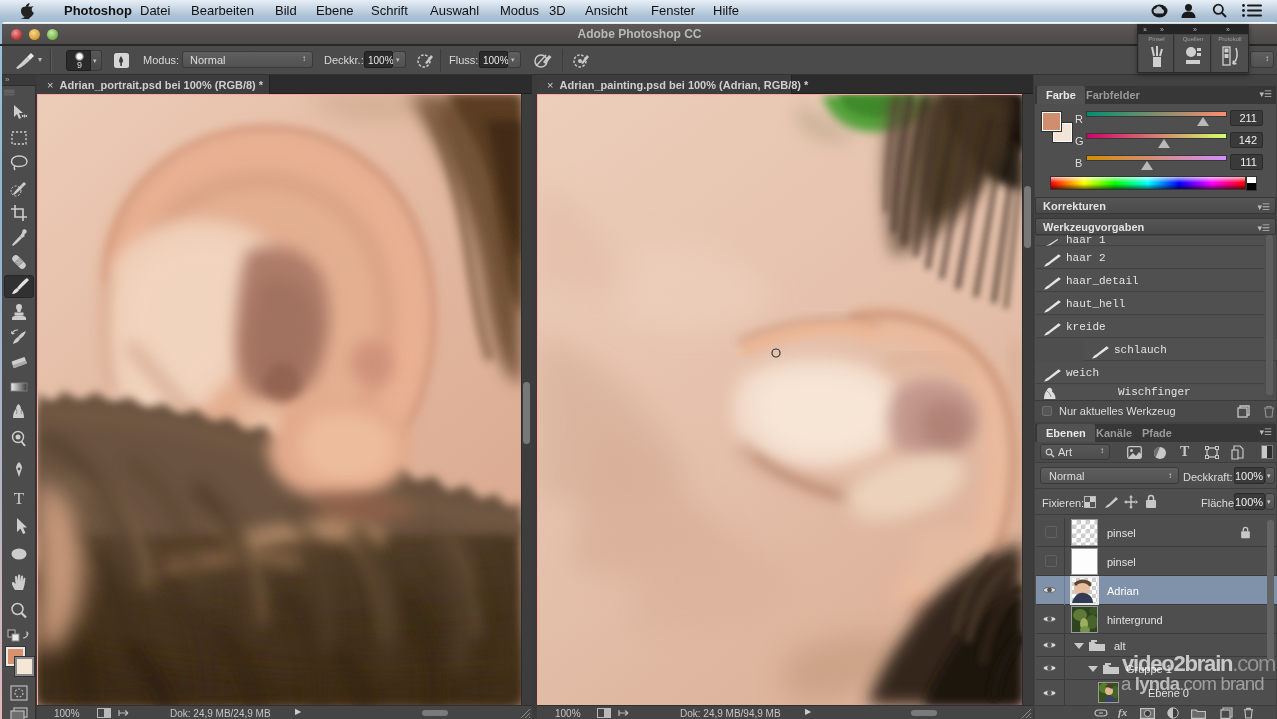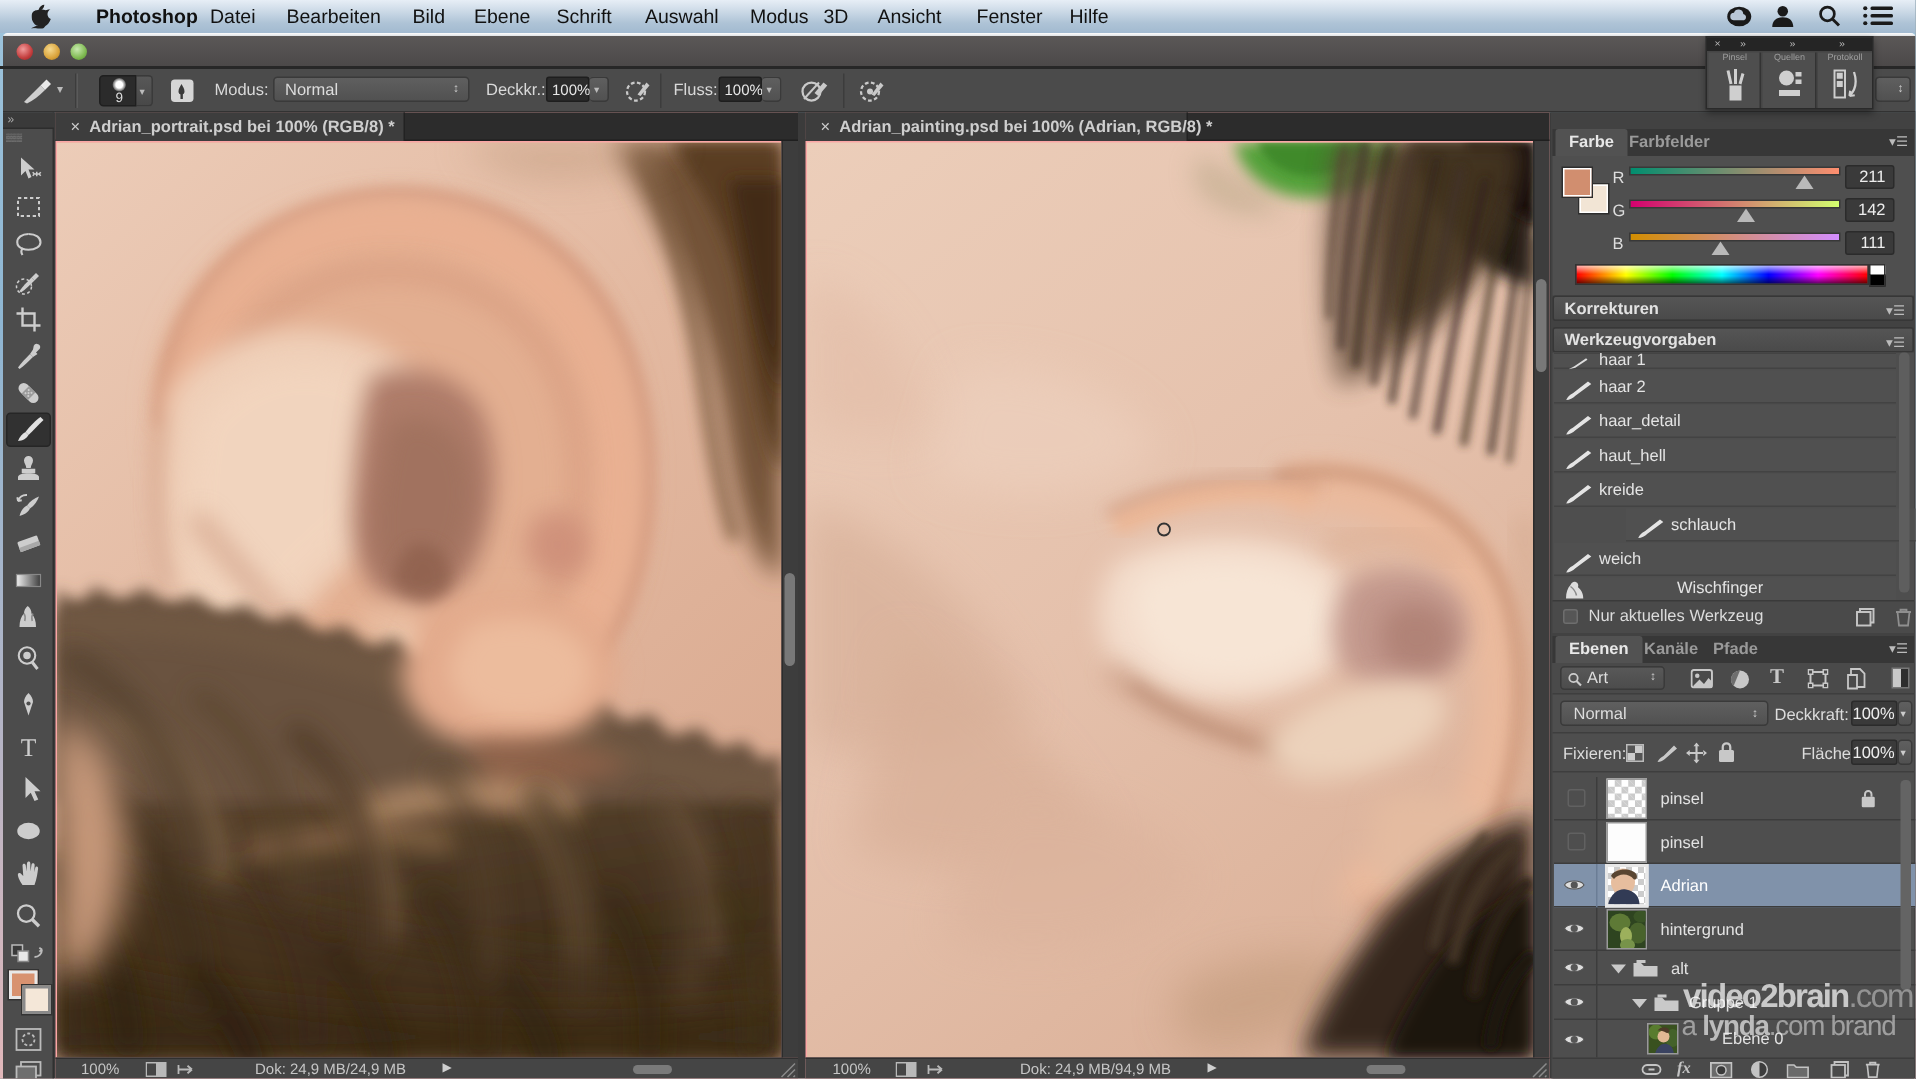--- a/index.html
+++ b/index.html
@@ -83,20 +83,21 @@
         <circle cx="1.5" cy="6.5" r="1.4"></circle>
         <rect x="5" y="5.4" width="15" height="2.2" rx="1"></rect>
         <circle cx="1.5" cy="11.5" r="1.4"></circle>
         <rect x="5" y="10.4" width="15" height="2.2" rx="1"></rect>
       </g>
     </svg>
 </div>
 
 <div id="winlight" class="abs"></div>
 <div id="titlebar" class="abs">
+  <div class="t">Adobe Photoshop CC</div>
   <div class="light" style="left:9px;background:radial-gradient(circle at 40% 35%,#f09a9a,#c33d3d 60%,#8e1f1f);"></div>
   <div class="light" style="left:27px;background:radial-gradient(circle at 40% 35%,#f5d98e,#d9a33b 60%,#a87717);"></div>
   <div class="light" style="left:45px;background:radial-gradient(circle at 40% 35%,#c8eab0,#7fb951 60%,#4e8c2a);"></div>
 </div>
 <div id="tbdiv" class="abs"></div>
 
 <div class="abs" style="left:2px;top:75px;width:1275px;height:644px;background:#3b3b3b;"></div>
 
 <div id="optbar" class="abs" style="left:2px;width:1275px;">
 
@@ -574,21 +575,21 @@
     <div class="abs" style="left:106px;top:57px;width:0;height:0;border-left:6px solid transparent;border-right:6px solid transparent;border-bottom:9px solid #b9b9b9;"></div>
     <div class="valbox" style="left:195px;top:50px;width:33px;height:16px;padding:1px 5px 0 0;">111</div>
     <div class="abs" style="left:15px;top:72px;width:196px;height:14px;border:1px solid #333;background:linear-gradient(to bottom,rgba(255,255,255,.72),rgba(255,255,255,0) 48%,rgba(0,0,0,0) 58%,rgba(0,0,0,.6)),linear-gradient(to right,#f00,#ff0 17%,#0f0 33%,#0ff 50%,#00f 66%,#f0f 83%,#f00)"></div>
     <div class="abs" style="left:211px;top:72px;width:11px;height:8px;background:#fff;border:1px solid #333;border-bottom:none;"></div>
     <div class="abs" style="left:211px;top:79px;width:11px;height:8px;background:#000;border:1px solid #333;border-top:none;"></div>
   </div>
 
   <div class="hdr" style="top:122px;">Korrekturen<span class="pmenu" style="font-weight:normal;">▾☰</span></div>
 
   <div class="hdr" style="top:143px;">Werkzeugvorgaben<span class="pmenu" style="font-weight:normal;">▾☰</span></div>
-  <div class="pbody" style="top:160px;height:165px;background:#4e4e4e;">
+  <div class="pbody" style="top:160px;height:165px;background:#4e4e4e;font-family:Liberation Mono, monospace;">
     <div class="wrow" style="top:0;height:11px;border-top:1px solid #434343;">
       <svg class="abs" style="left:8px;top:2px;" width="16" height="9" viewBox="0 0 16 10">
           <path d="M1,9 L5,7 L14,1 L15,2 L6,8 Z" fill="#ddd"></path>
         </svg>
       <span class="abs" style="left:30px;top:-2px;">haar 1</span>
     </div>
     <div class="wrow" style="top:12px;">
         <svg class="abs" style="left:7px;top:6px;" width="19" height="15" viewBox="0 0 17 13">
           <path d="M1,12 C2,10 3,9 5,8 L6.5,9.5 C5,11 3,12 1,12 Z M5,8 L14,1 L16,2.5 L6.5,9.5 Z" fill="#e4e4e4"></path>
         </svg>

